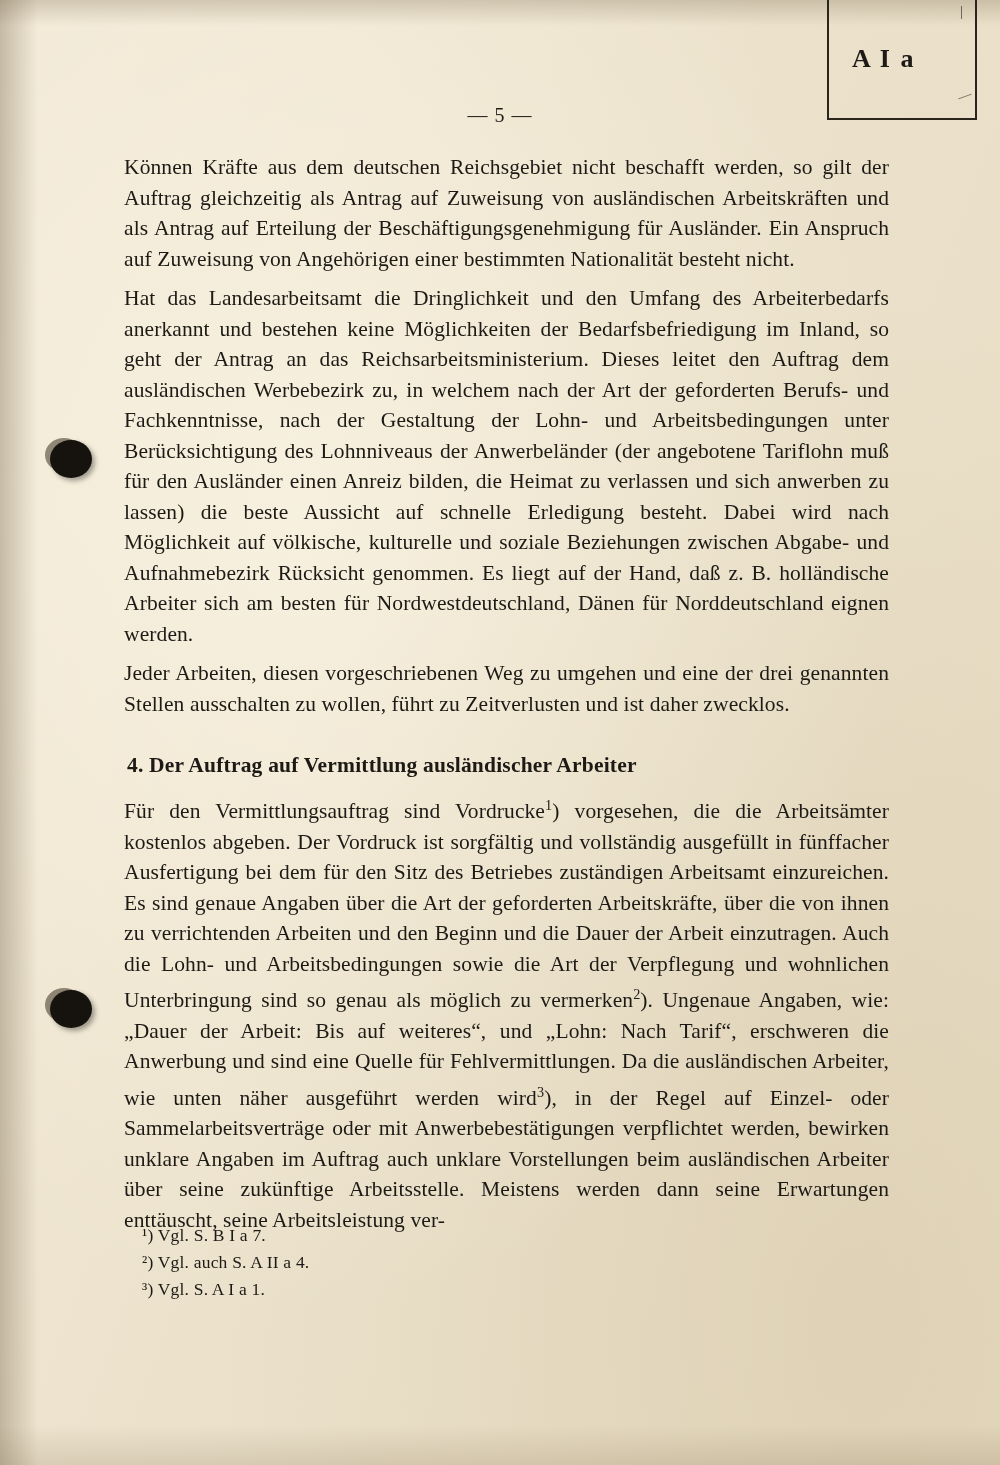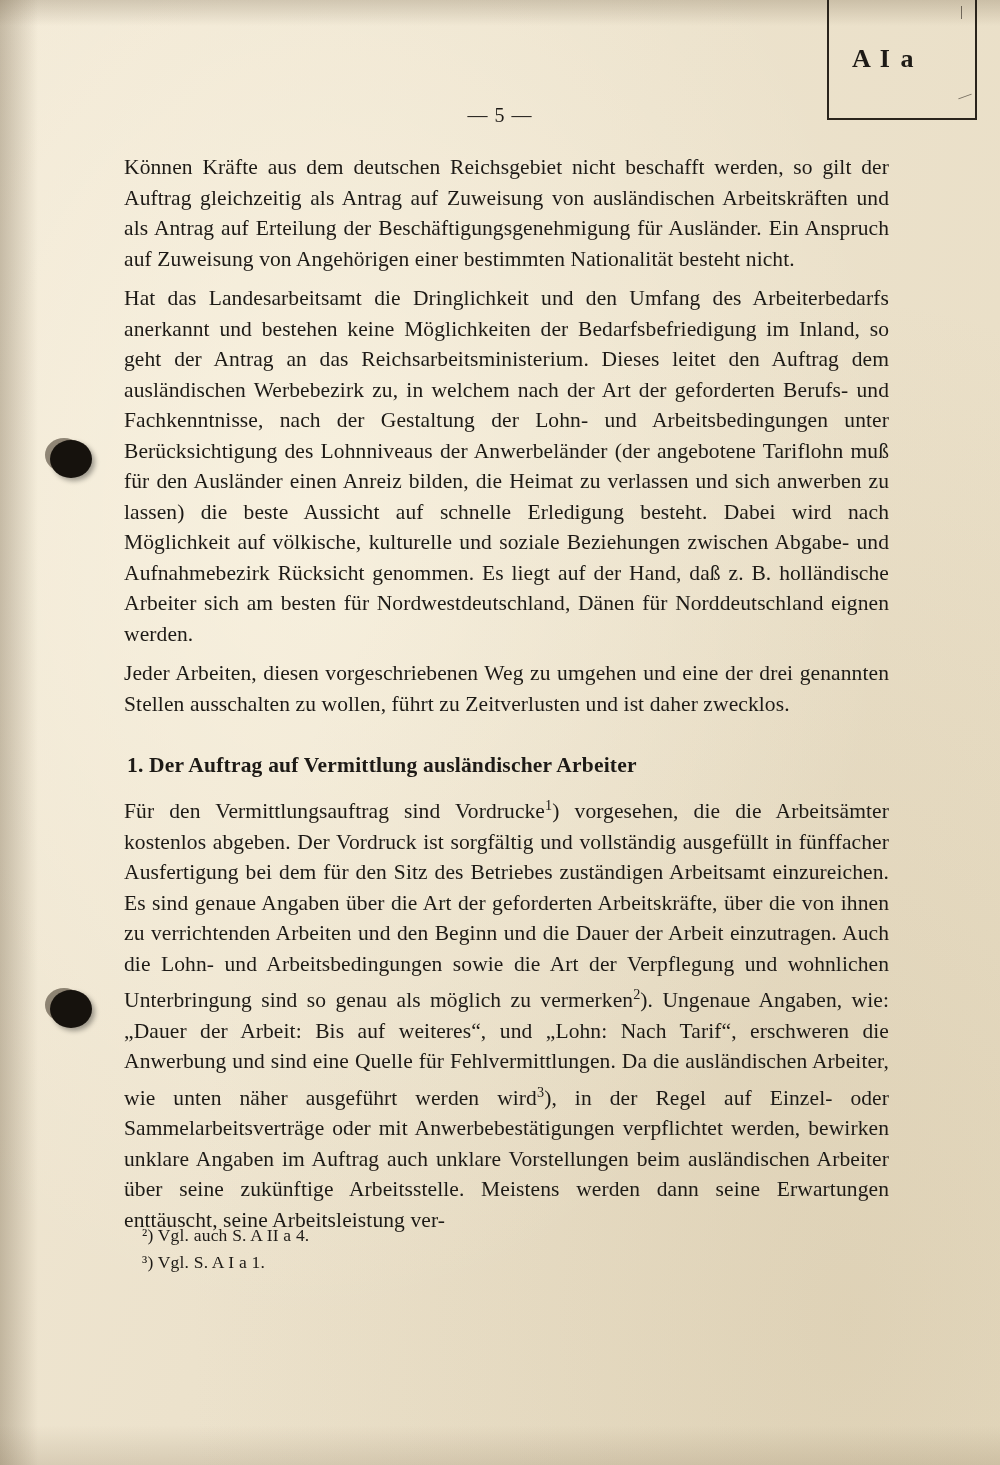--- a/index.html
+++ b/index.html
@@ -159,21 +159,22 @@
 <div class="class-box"></div>
 <div class="class-label">A I a</div>
 
 <div class="page-number">— 5 —</div>
 
 <div class="content">
   <p class="body">Können Kräfte aus dem deutschen Reichsgebiet nicht beschafft werden, so gilt der Auftrag gleichzeitig als Antrag auf Zuweisung von ausländischen Arbeitskräften und als Antrag auf Erteilung der Beschäftigungsgenehmigung für Ausländer. Ein Anspruch auf Zuweisung von Angehörigen einer bestimmten Nationalität besteht nicht.</p>
   <p class="body">Hat das Landesarbeitsamt die Dringlichkeit und den Umfang des Arbeiterbedarfs anerkannt und bestehen keine Möglichkeiten der Bedarfsbefriedigung im Inland, so geht der Antrag an das Reichsarbeitsministerium. Dieses leitet den Auftrag dem ausländischen Werbebezirk zu, in welchem nach der Art der geforderten Berufs- und Fachkenntnisse, nach der Gestaltung der Lohn- und Arbeitsbedingungen unter Berücksichtigung des Lohnniveaus der Anwerbeländer (der angebotene Tariflohn muß für den Ausländer einen Anreiz bilden, die Heimat zu verlassen und sich anwerben zu lassen) die beste Aussicht auf schnelle Erledigung besteht. Dabei wird nach Möglichkeit auf völkische, kulturelle und soziale Beziehungen zwischen Abgabe- und Aufnahmebezirk Rücksicht genommen. Es liegt auf der Hand, daß z. B. holländische Arbeiter sich am besten für Nordwestdeutschland, Dänen für Norddeutschland eignen werden.</p>
   <p class="body">Jeder Arbeiten, diesen vorgeschriebenen Weg zu umgehen und eine der drei genannten Stellen ausschalten zu wollen, führt zu Zeitverlusten und ist daher zwecklos.</p>
 
-  <h2 class="section">1. Der Auftrag auf Vermittlung ausländischer Arbeiter</h2>
+  <h2 class="section">4. Der Auftrag auf Vermittlung ausländischer Arbeiter</h2>
 
   <p class="body"><span>Für den Vermittlungsauftrag sind Vordrucke</span><sup>1</sup><span>) vorgesehen, die die Arbeitsämter kostenlos abgeben. Der Vordruck ist sorgfältig und vollständig ausgefüllt in fünffacher Ausfertigung bei dem für den Sitz des Betriebes zuständigen Arbeitsamt einzureichen. Es sind genaue Angaben über die Art der geforderten Arbeitskräfte, über die von ihnen zu verrichtenden Arbeiten und den Beginn und die Dauer der Arbeit einzutragen. Auch die Lohn- und Arbeitsbedingungen sowie die Art der Verpflegung und wohnlichen Unterbringung sind so genau als möglich zu vermerken</span><sup>2</sup><span>). Ungenaue Angaben, wie: „Dauer der Arbeit: Bis auf weiteres“, und „Lohn: Nach Tarif“, erschweren die Anwerbung und sind eine Quelle für Fehlvermittlungen. Da die ausländischen Arbeiter, wie unten näher ausgeführt werden wird</span><sup>3</sup><span>), in der Regel auf Einzel- oder Sammelarbeitsverträge oder mit Anwerbebestätigungen verpflichtet werden, bewirken unklare Angaben im Auftrag auch unklare Vorstellungen beim ausländischen Arbeiter über seine zukünftige Arbeitsstelle. Meistens werden dann seine Erwartungen enttäuscht, seine Arbeitsleistung ver-</span></p>
 </div>
 
 <div class="footnotes">
+  <div>¹) Vgl. S. B I a 7.</div>
   <div>²) Vgl. auch S. A II a 4.</div>
   <div>³) Vgl. S. A I a 1.</div>
 </div>
 
 </body></html>

